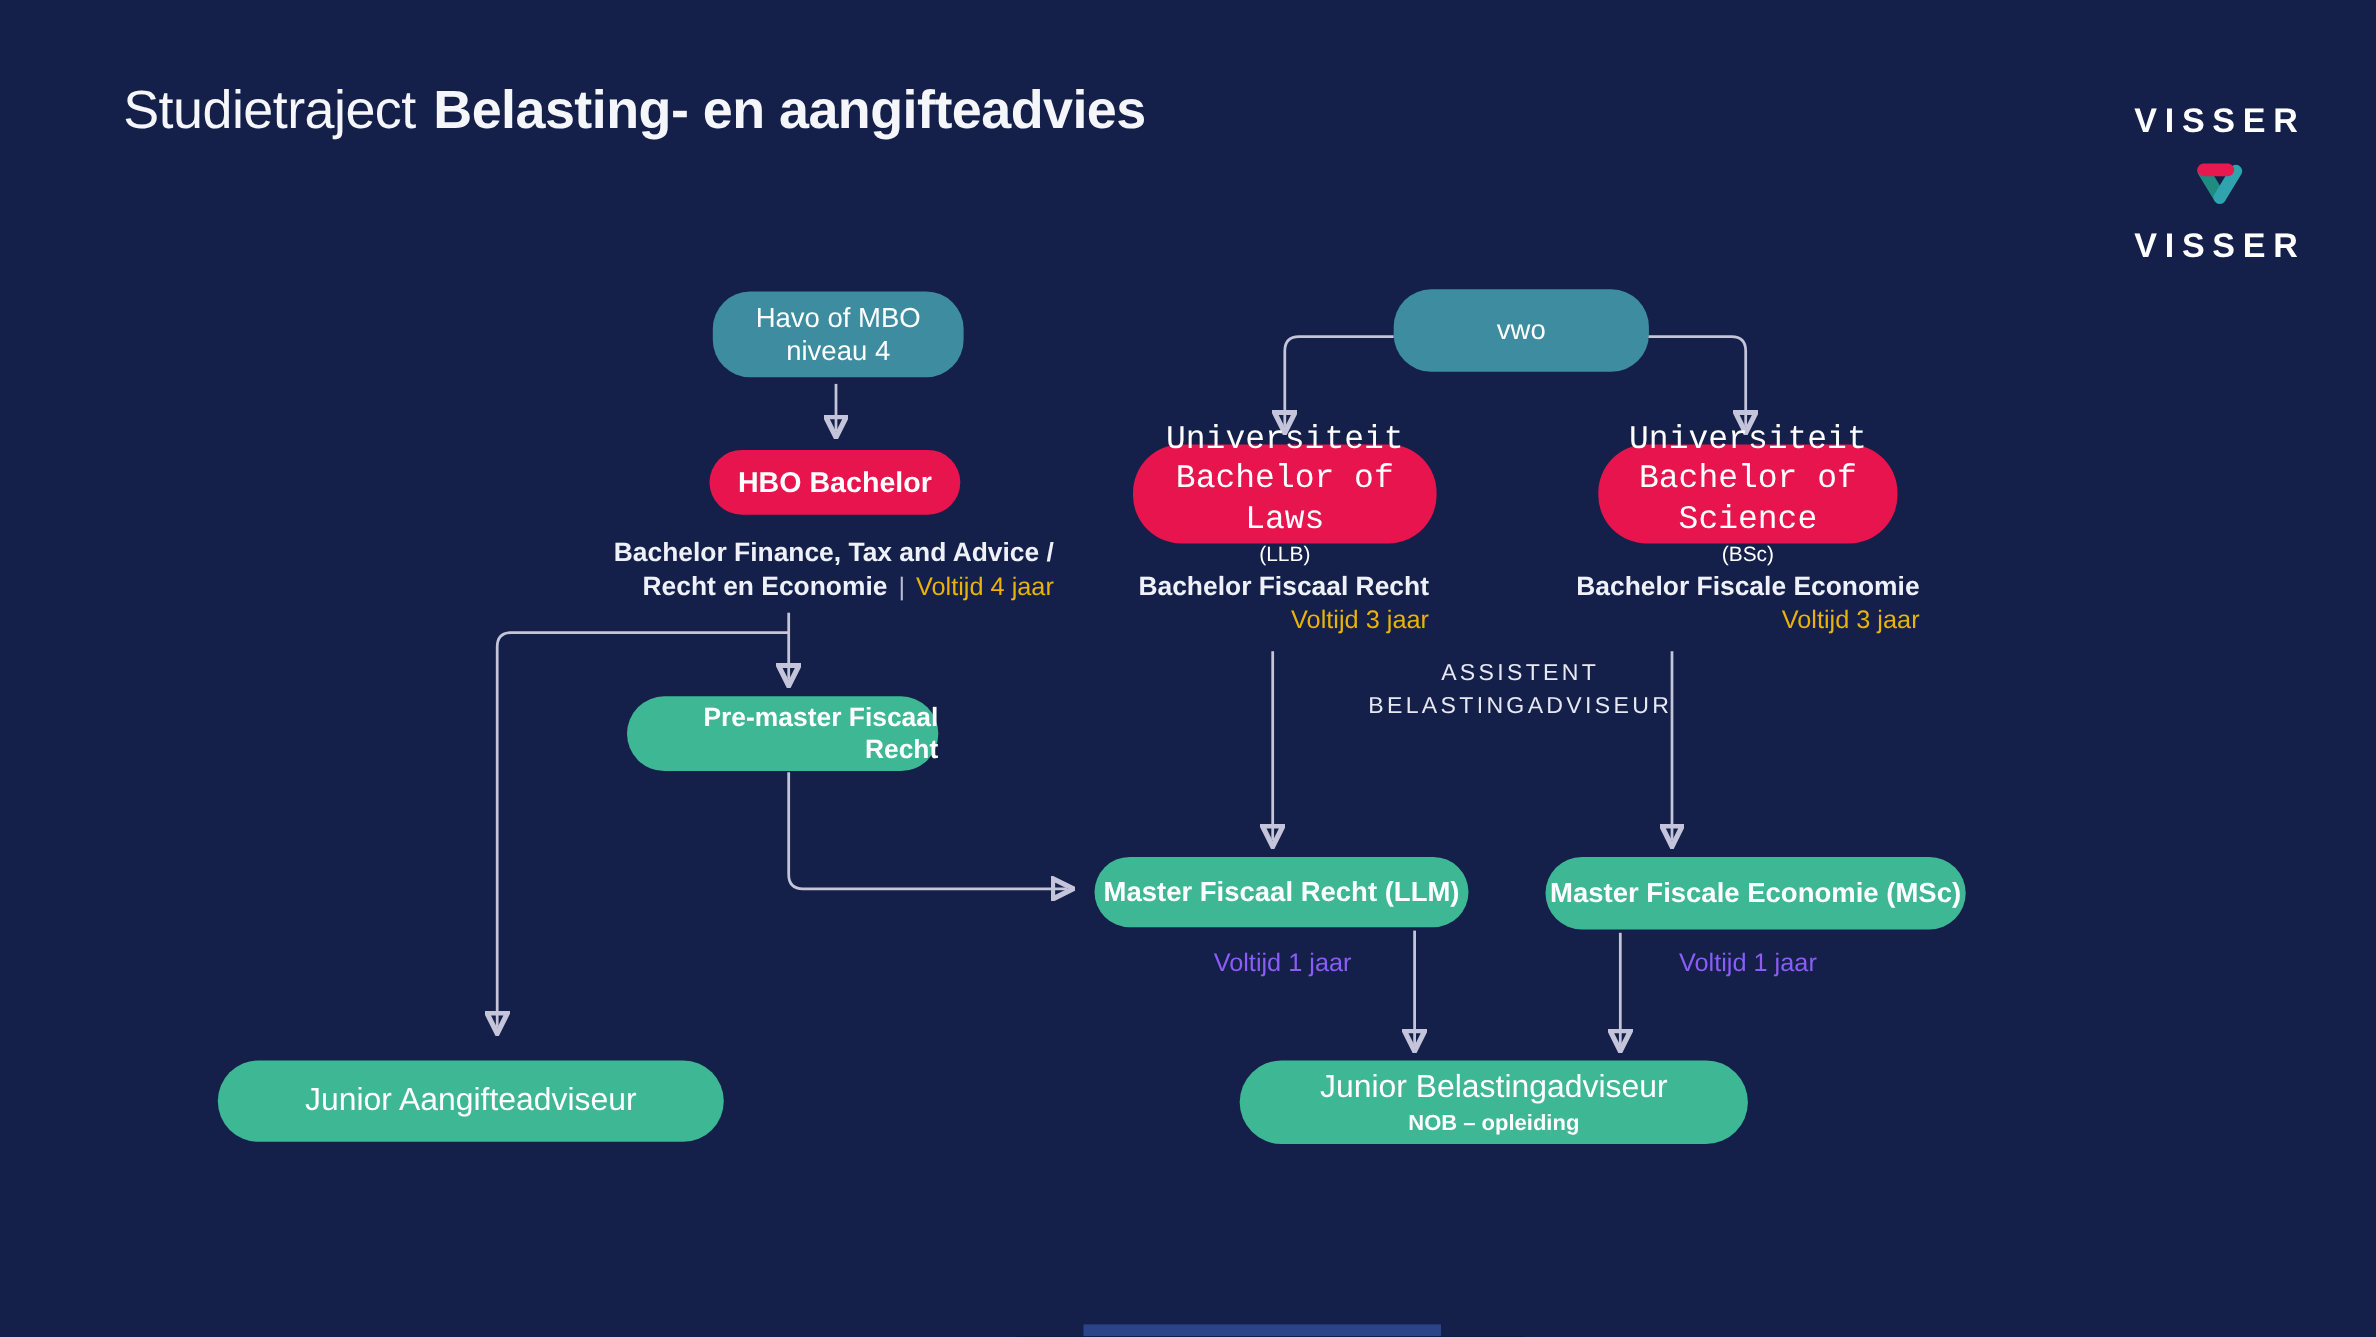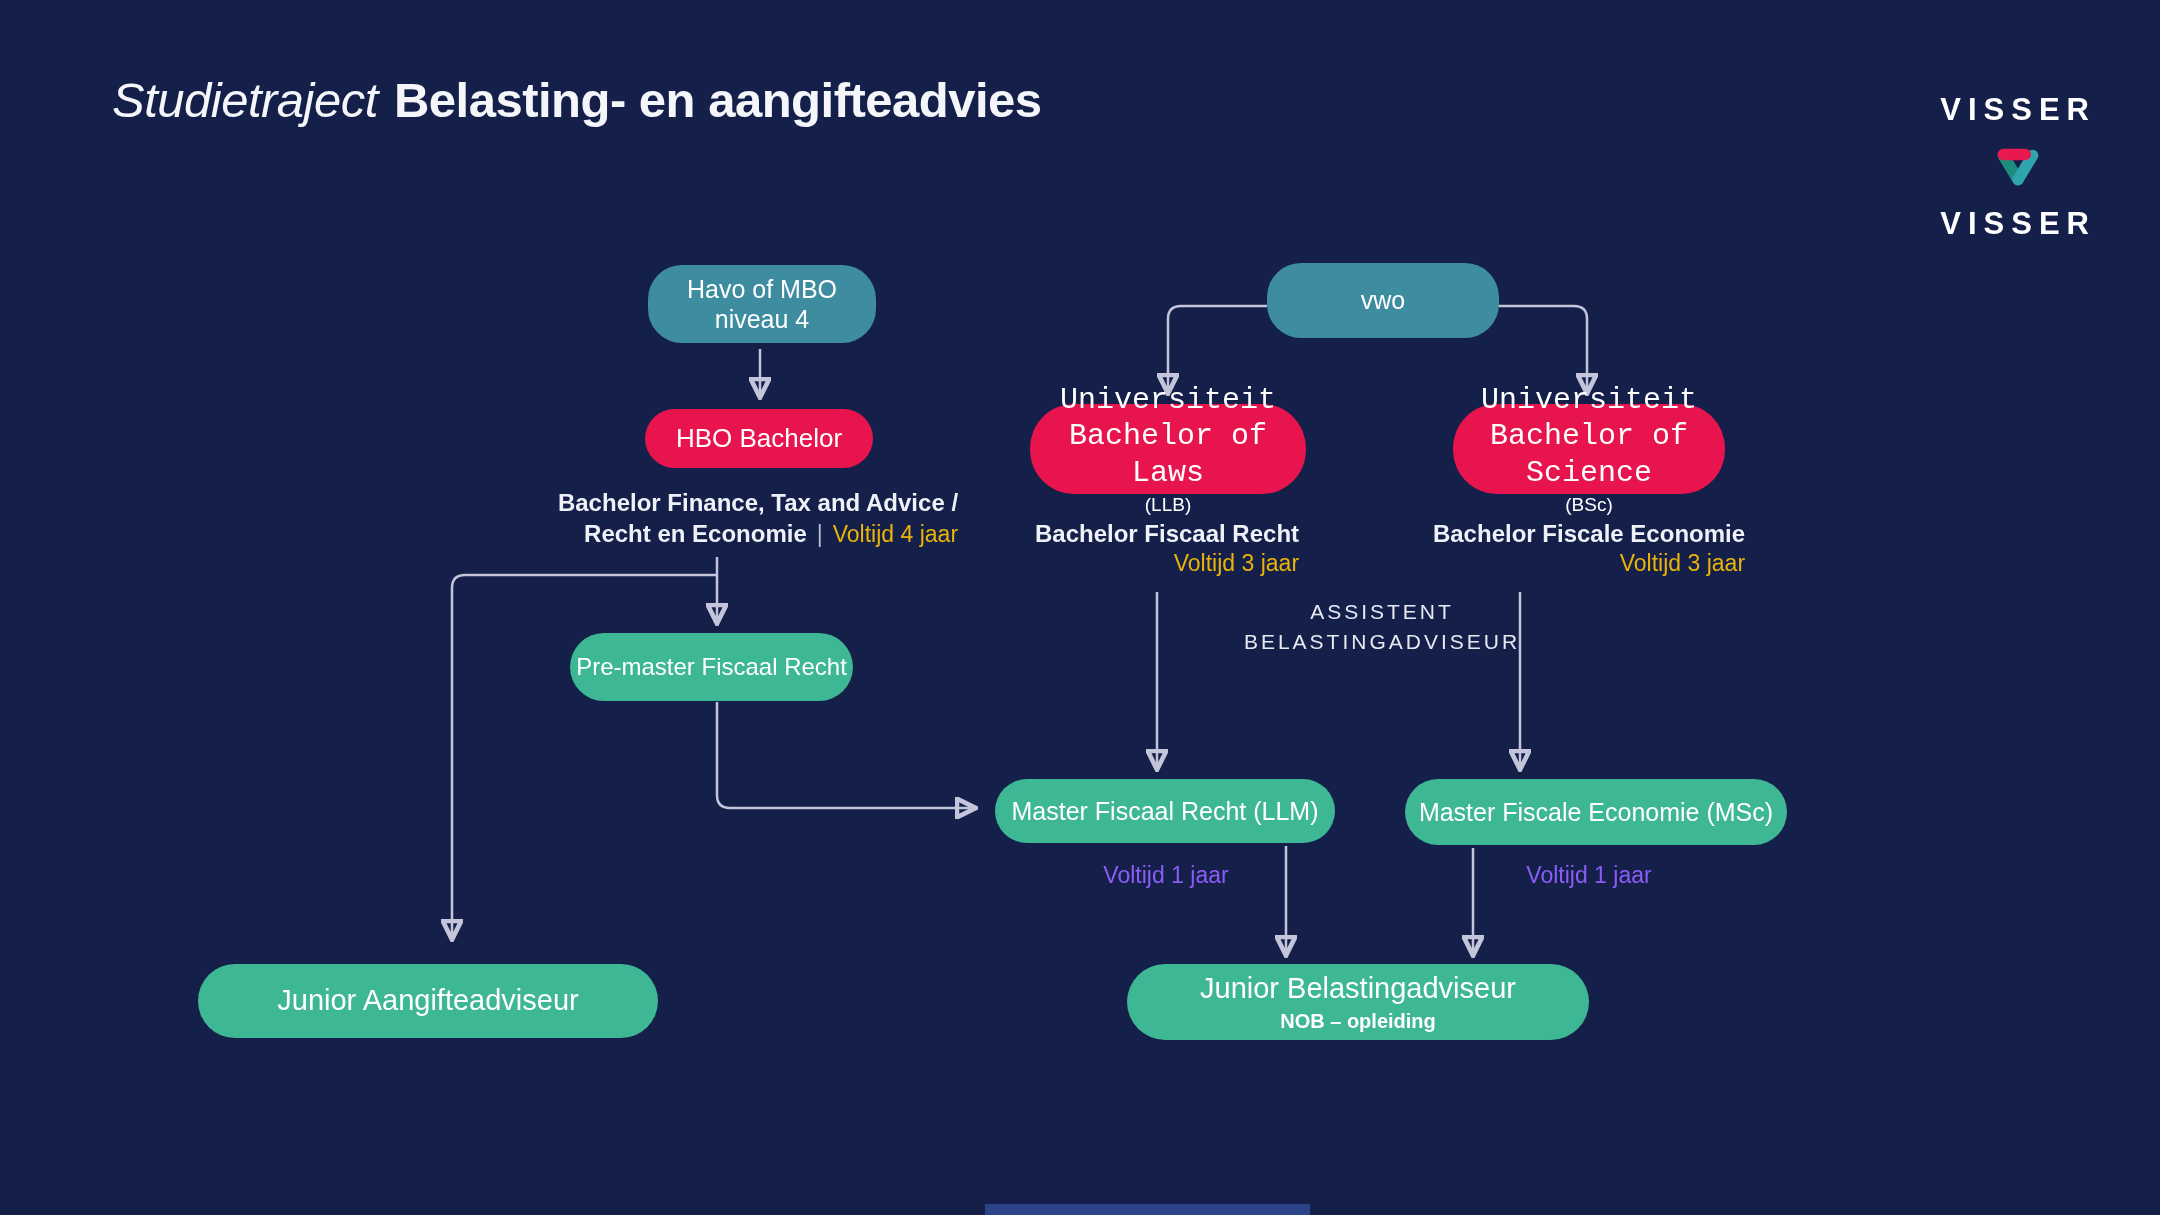--- a/index.html
+++ b/index.html
@@ -4,37 +4,37 @@
 <style>
   html,body{margin:0;padding:0;background:#0d1738;}
   .slide{
     position:relative; width:2160px; height:1215px; overflow:hidden;
     background:#14204A;
     font-family:"Liberation Sans","DejaVu Sans",sans-serif;
     color:#F5F6FA;
   }
   
   .title{position:absolute; left:112px; top:72px; font-size:49px; letter-spacing:-0.5px; white-space:nowrap;}
-  .t-italic{font-style:italic; font-weight:400; margin-right:16px;}
+  .t-italic{font-weight:400; margin-right:16px;}
   .t-bold{font-weight:700;}
   .logo{position:absolute; right:64px; top:92px; display:flex; align-items:center; gap:18px;
         font-size:31px; font-weight:700; letter-spacing:7px; color:#FFFFFF;flex-direction:column;}
   .logo-mark{display:block;}
   
   .connectors{position:absolute; left:0; top:0; width:2160px; height:1215px; pointer-events:none;}
   .connectors path{fill:none; stroke:#C4C5DA; stroke-width:2.5px;}
   
   .node{position:absolute; display:flex; flex-direction:column; align-items:center; justify-content:center;
         text-align:center; color:#FFFFFF; line-height:1.22;}
   .node.teal{background:#3E8CA0; border-radius:34px; font-size:25px; font-weight:400;}
   .node.crimson{background:#E8144D; border-radius:44px;}
   .node.green{background:#3EB794; border-radius:40px;}
   .node .big{font-size:30px;font-family:Liberation Mono, monospace;}
   .node .small{font-size:19px; margin-top:2px;}
-  .bold-label{font-weight:400; font-size:25px;}
+  .bold-label{font-weight:700; font-size:25px;text-align:right;}
   .junior-label{font-size:29px; font-weight:400;}
   .junior-sub{font-size:20px; font-weight:700; margin-top:3px;}
   
   .note{position:absolute; transform:translateX(-50%); text-align:right; white-space:nowrap; line-height:1.3;}
   .nb{font-weight:700; font-size:24px; color:#EFF1F8;}
   .nl{font-weight:400; font-size:23px; color:#eab308;}
   .sep{margin:0 10px; color:#B9BCD4;}
   .assistent{position:absolute; transform:translateX(-50%); text-align:center;
              font-size:21px; letter-spacing:3px; color:#E6E8F2; line-height:1.45; white-space:nowrap;}
   .voltijd{position:absolute; transform:translateX(-50%); font-size:23px; color:#8b5cf6; white-space:nowrap;}

